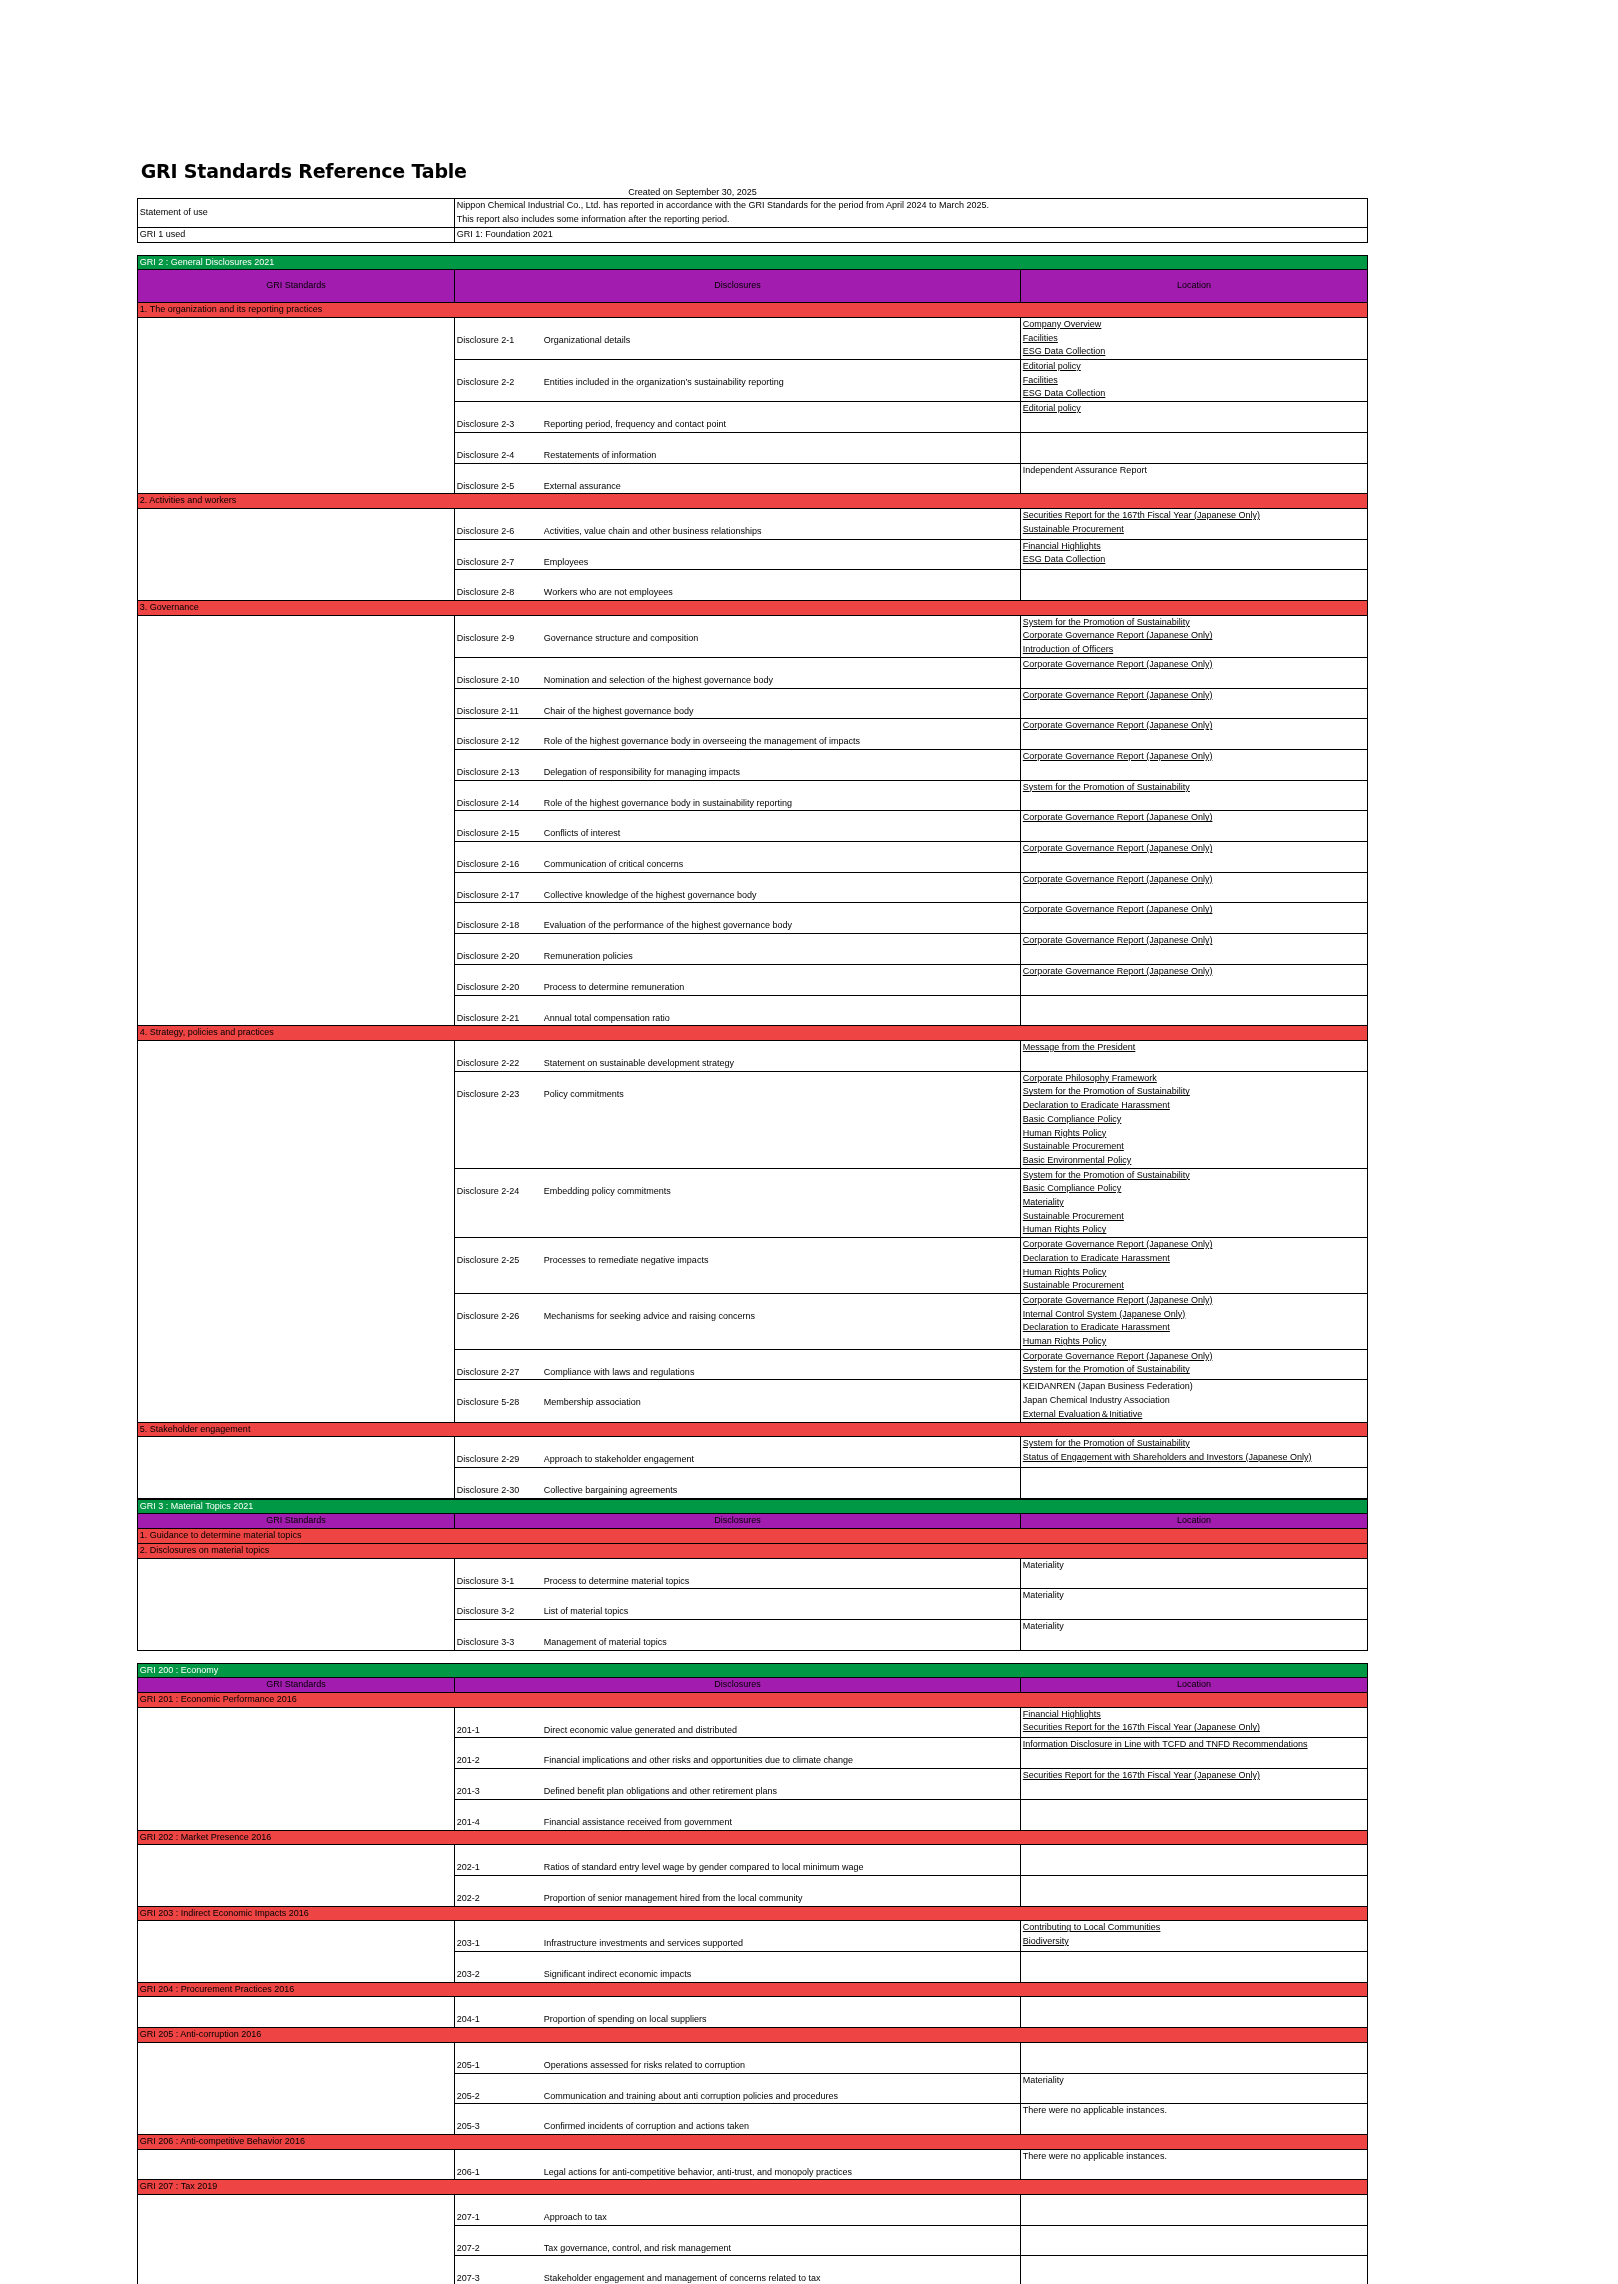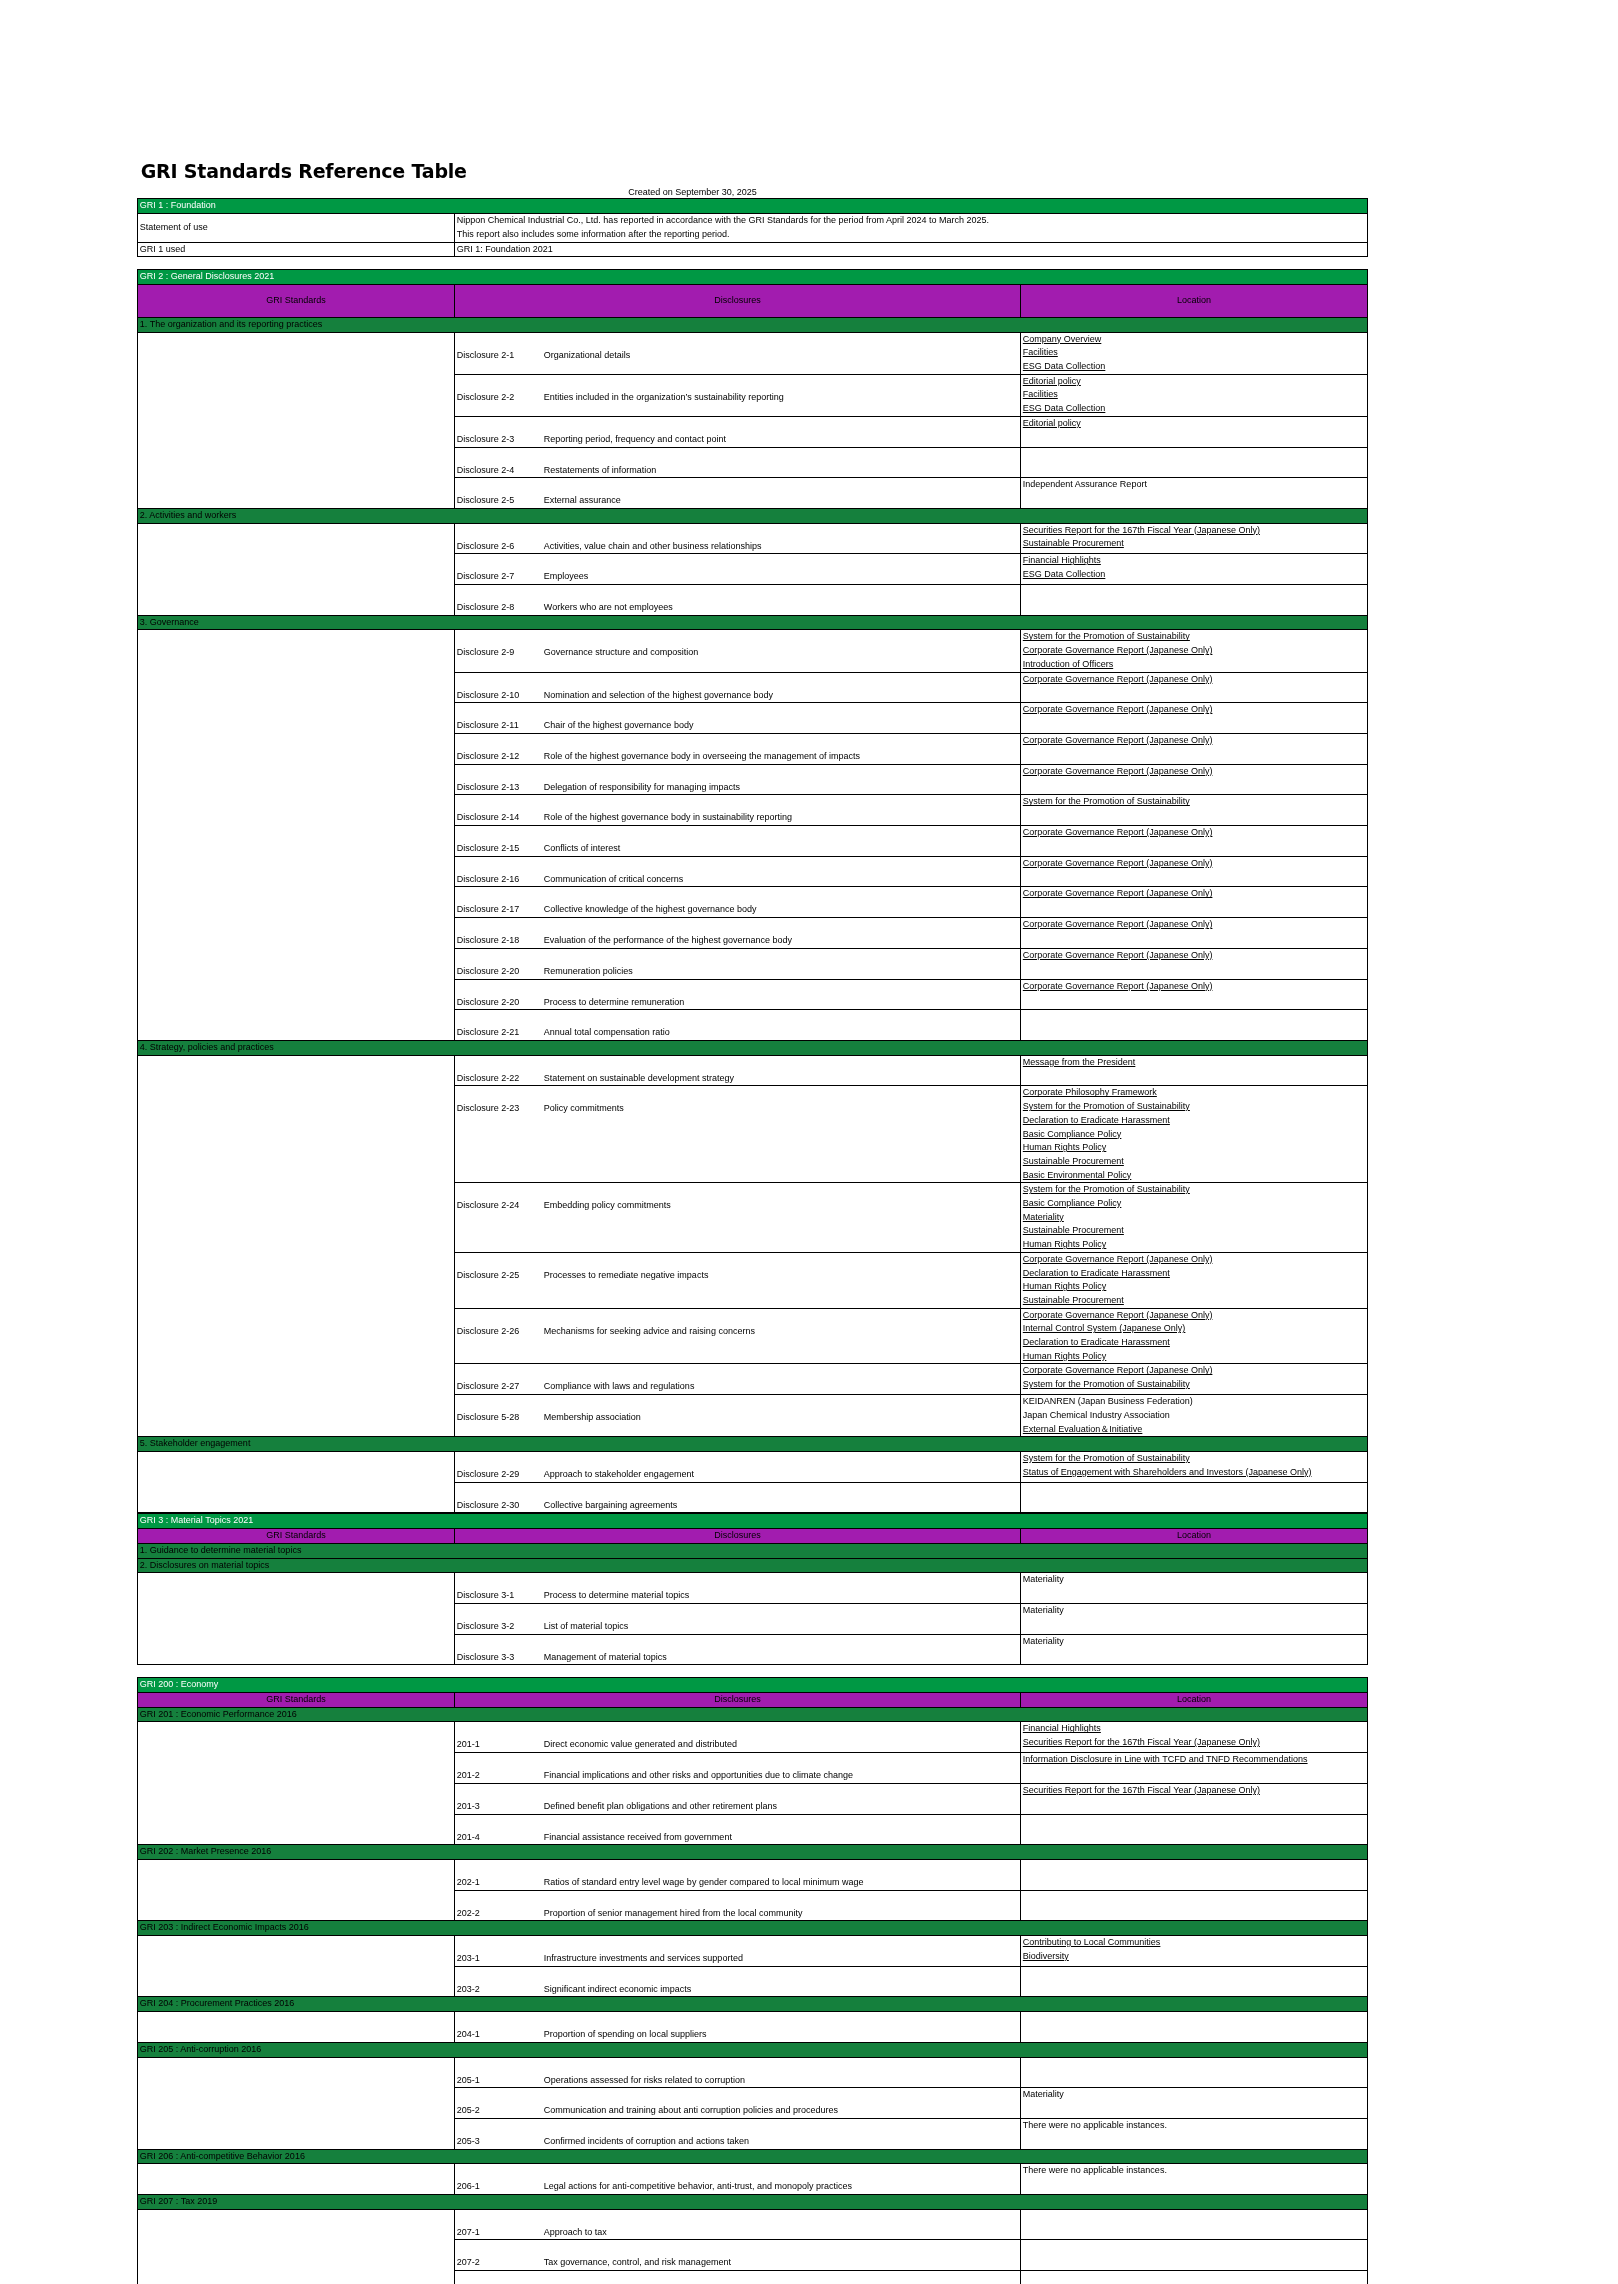--- a/index.html
+++ b/index.html
@@ -6,21 +6,21 @@
   body { width: 1619px; height: 2290px; position: relative; font-family: "Liberation Sans", sans-serif; color: #000; }
   #page { position: absolute; left: 137px; top: 160px; width: 1111px; }
   .title { font-family: "DejaVu Sans", sans-serif; font-weight: bold; font-size: 19px; margin: 0 0 4.6px 3.7px; letter-spacing: -0.2px; }
   .created { text-align: center; font-size: 9px; margin: 0 0 1.8px 0; }
   table { border-collapse: collapse; width: 1229px; table-layout: fixed; font-size: 9px; line-height: 13.7px; }
   td { border: 0.9px solid #000; padding: 0 1.8px; vertical-align: top; white-space: nowrap; overflow: hidden; }
   col.c1 { width: 317px; } col.c2 { width: 566px; } col.c3 { width: 347px; }
   .section-bar td { background: #009844; color: #fff; border-color: #000; }
   .colhead td { background: #a21caf; text-align: center; }
   .colhead.tall td { height: 32px; vertical-align: middle; }
-  .cat td { background: #15803d; }
+  .cat td { background: #ef4444; }
   .disc { display: flex; margin-top: 16px; }
   .disc .code { width: 87px; flex: none; }
   .disc .gcode { width: 87px; flex: none; }
   .loc div { line-height: 13.7px; }
   .link { text-decoration: underline; }
   .gap { height: 12px; }
 </style>
 </head>
 <body>
 
@@ -28,23 +28,20 @@
   <div class="title">GRI Standards Reference Table</div>
   <div class="created">Created on September 30, 2025</div>
 
   <table>
     <colgroup>
         <col class="c1">
         <col class="c2">
         <col class="c3">
       </colgroup>
     <tbody>
-      <tr class="section-bar">
-        <td colspan="3">GRI 1 : Foundation</td>
-      </tr>
       <tr>
         <td style="vertical-align:middle">Statement of use</td>
         <td colspan="2">
           <div>Nippon Chemical Industrial Co., Ltd. has reported in accordance with the GRI Standards for the period from April 2024 to March 2025.</div>
           <div>This report also includes some information after the reporting period.</div>
         </td>
       </tr>
       <tr>
         <td>GRI 1 used</td>
         <td colspan="2">GRI 1: Foundation 2021</td>

